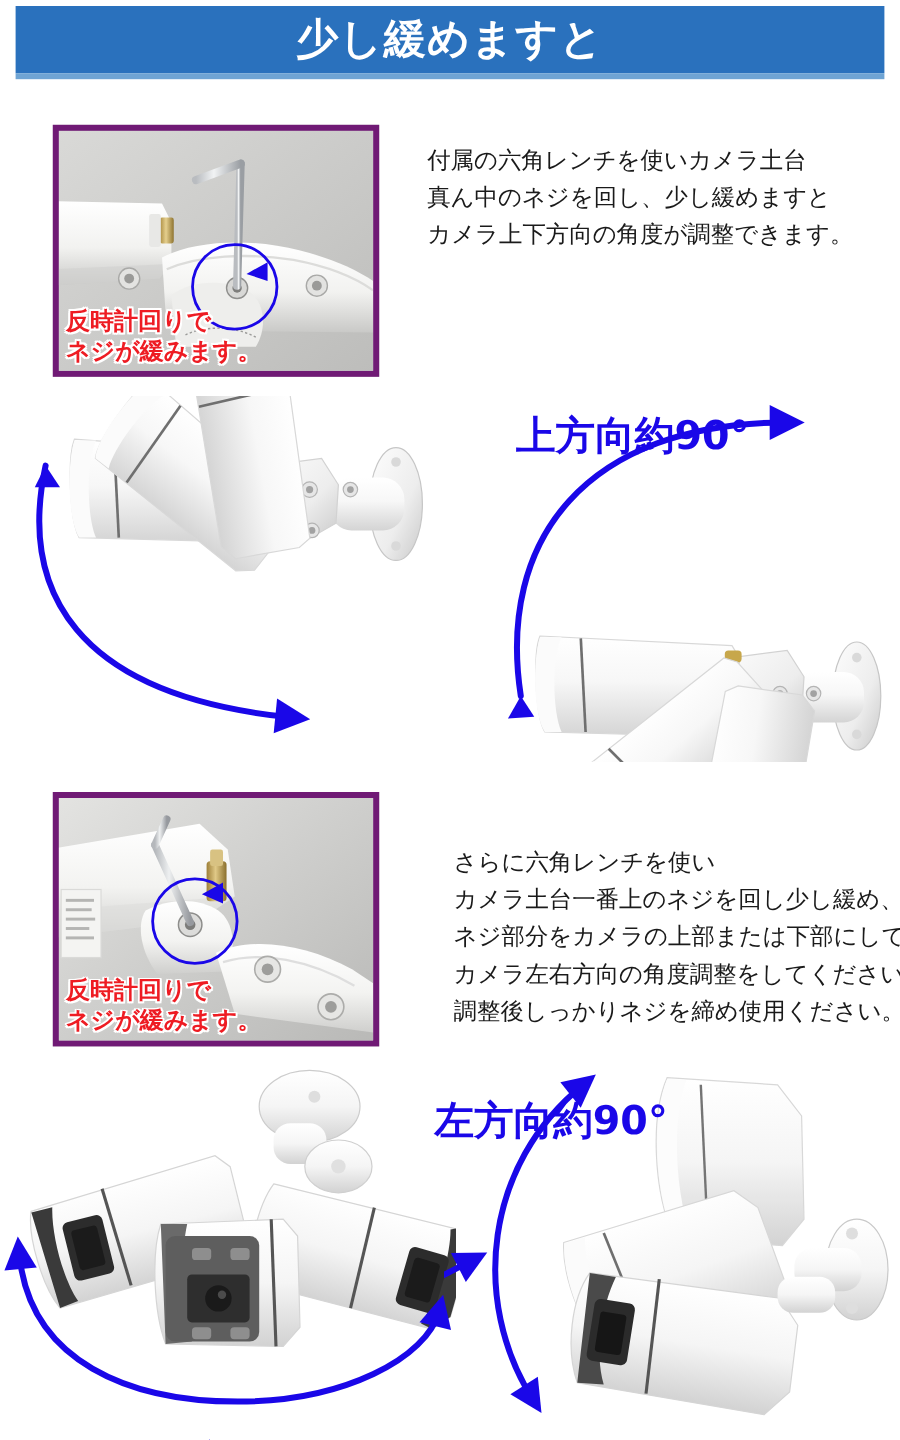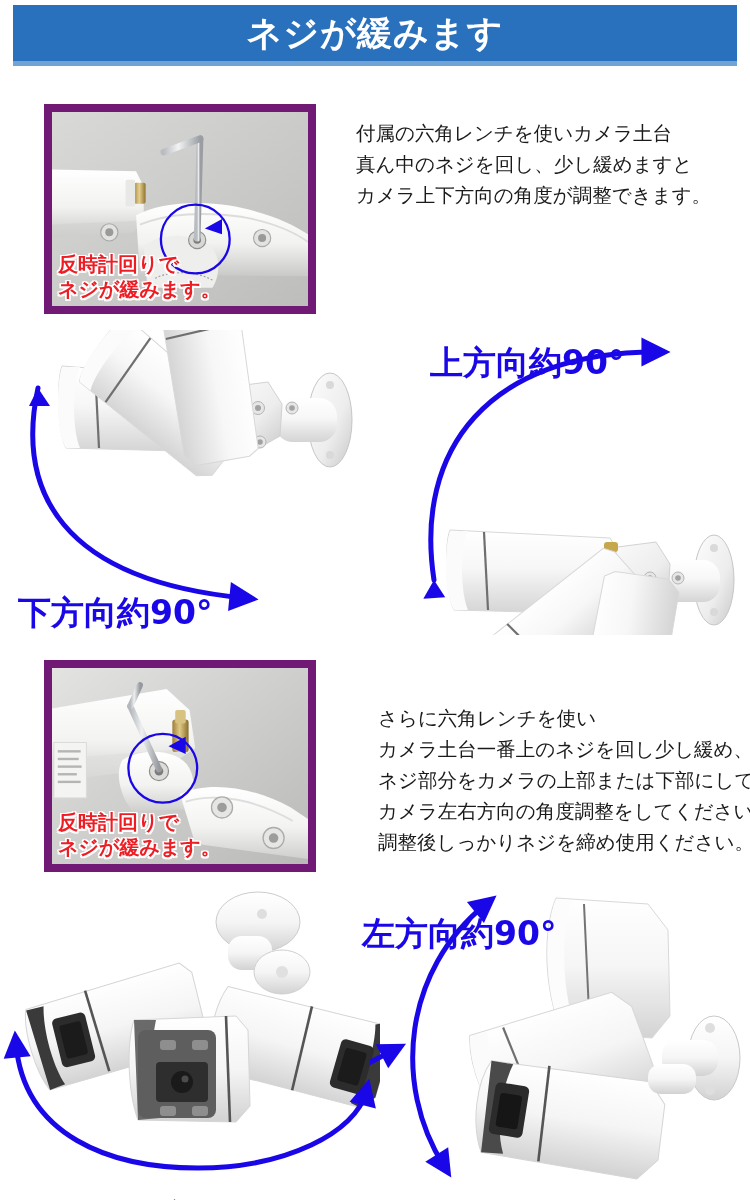--- a/index.html
+++ b/index.html
@@ -35,21 +35,21 @@
     line-height:31px;
     font-family:"DejaVu Sans","Liberation Sans",sans-serif;
     white-space:pre-line;
   }
   #text-1{ left:356px; top:118px; width:390px; }
   #text-2{ left:332px; top:703px; width:412px;margin-left:46px; }
 
   
   .photo{
     position:absolute;
-    border:8px solid #701a75;
+    border:5px solid #701a75;
     overflow:hidden;
     background:#cfcfcf;
   }
   #photo-1{ left:44px; top:104px; width:272px; height:210px; }
   #photo-2{ left:44px; top:660px; width:272px; height:212px; }
 
   .ph-caption{
     position:absolute; left:6px;
     color:#ee1c23; font-weight:bold; font-size:20px; line-height:25px;
     font-family:"DejaVu Sans","Liberation Sans",sans-serif;
@@ -81,21 +81,21 @@
   #panel-lr-left  { left:0px;   top:880px; width:380px; height:320px; }
   #panel-lr-right { left:370px; top:868px; width:380px; height:332px; }
   .panel svg{ display:block; width:100%; height:100%; }
 </style>
 </head>
 <body>
 
 <div id="page">
 
   <div class="header-bar">
-    <span class="header-title">ネジが緩みます</span>
+    <span class="header-title">少し緩めますと</span>
   </div>
   <div class="header-underline"></div>
 
   <div class="photo" id="photo-1">
     <svg viewBox="0 0 268 206" preserveAspectRatio="none">
       <defs>
         <linearGradient id="bg1" x1="0" y1="0" x2="1" y2="1">
           <stop offset="0" stop-color="#d9d9d7"></stop>
             <stop offset="1" stop-color="#bdbdbb"></stop>
         </linearGradient>
@@ -204,21 +204,20 @@
       <g transform="rotate(80 250 118)">
         <path d="M92 104 L252 110 L258 120 L258 174 L246 184 L96 182 C88 168 86 118 92 104 Z" fill="url(#cw)" stroke="#d8d8d8" stroke-width="1"></path>
         <path d="M92 105 C86 124 86 168 96 182 L110 182 C102 164 102 118 110 105 Z" fill="#fbfbfb"></path>
         <path d="M124 106 L128 182" stroke="#6f6f6f" stroke-width="2.2" fill="none"></path>
       </g>
 
       <path d="M38 58 C16 160 60 250 244 268" fill="none" stroke="#1a07e8" stroke-width="5" stroke-linecap="round" marker-end="url(#ah-dn)"></path>
       <path d="M38 58 L29 76 L50 76 Z" fill="#1a07e8"></path>
     </svg>
   </div>
-  <div class="angle-label" id="label-down">下方向約90°</div>
 
   <div class="panel" id="panel-ud-right">
     <svg viewBox="0 0 372 305">
       <defs>
         <marker id="ah-up" viewBox="0 0 12 12" refX="6" refY="6" markerWidth="7" markerHeight="7" orient="auto">
           <path d="M1 1 L11 6 L1 11 Z" fill="#1a07e8"></path>
         </marker>
       </defs>
 
       <g>

